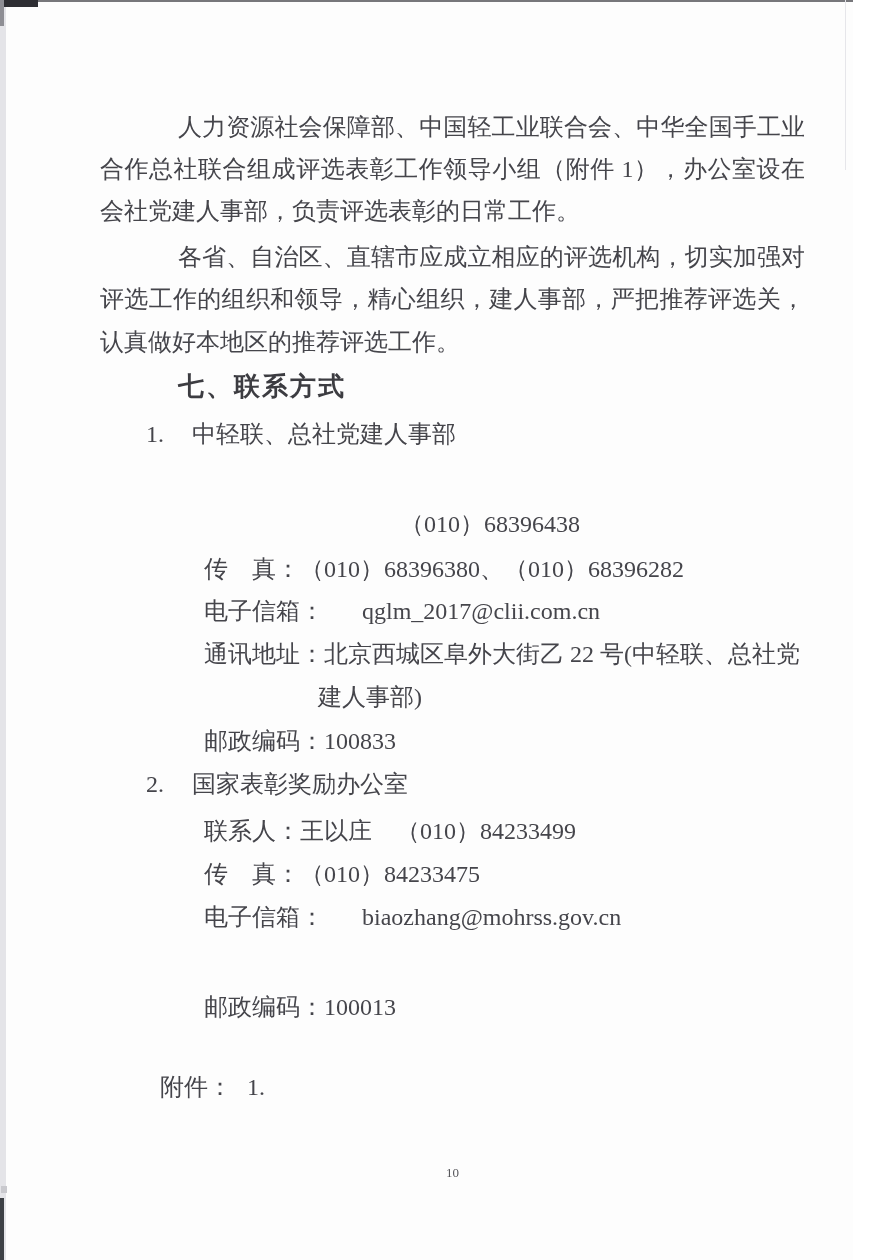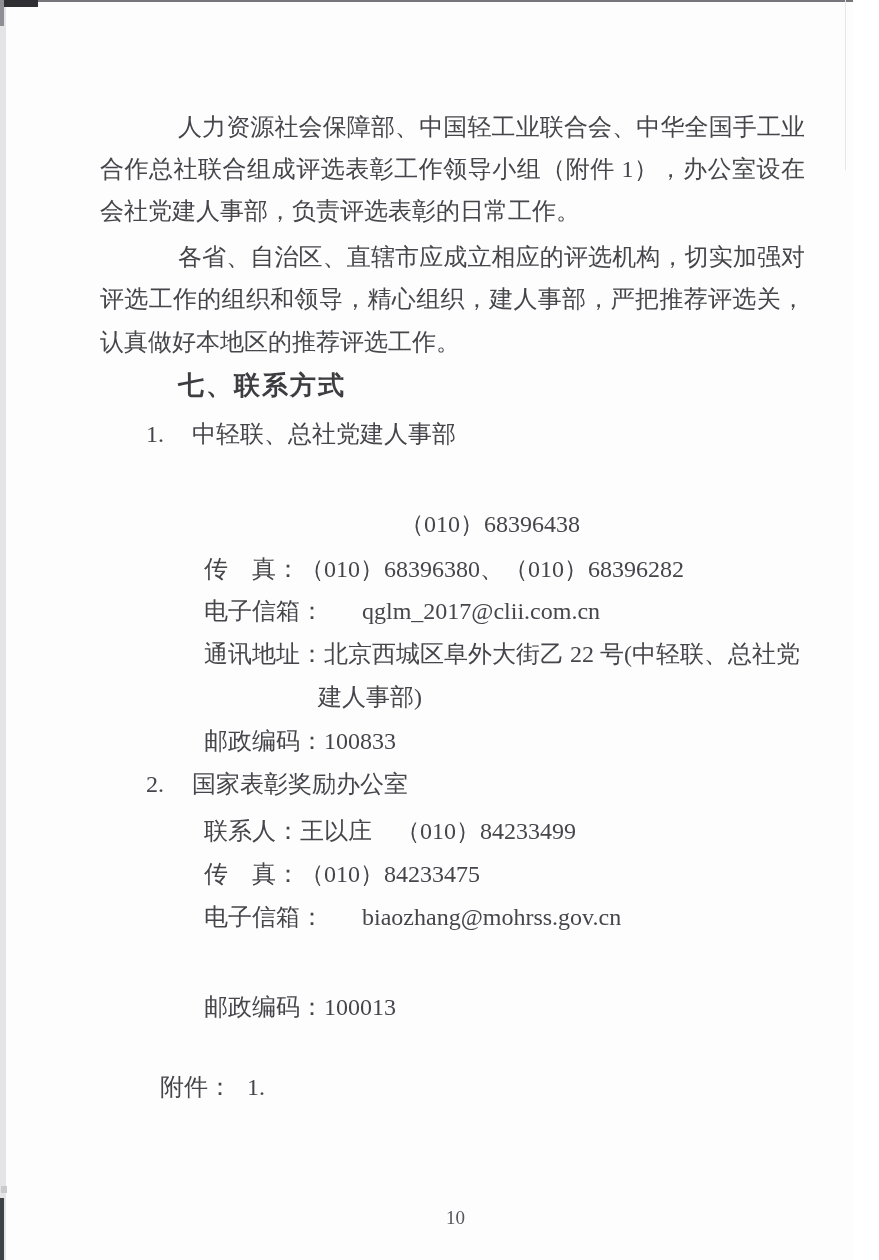--- a/index.html
+++ b/index.html
@@ -17,37 +17,37 @@
     line-height:34px;
     height:34px;
     white-space:nowrap;
   }
   .just {
     white-space:normal;
     text-align:justify;
     text-align-last:justify;
   }
   .heading {
-    font-family:Liberation Serif, serif;
+    font-family:Liberation Sans, sans-serif;
     font-weight:700;
     font-size:26px;
     letter-spacing:2px;
     color:#3c3c41;
   }
   .num { display:inline-block; width:46px; }
   .lbl { display:inline-block; }
   .gap .lbl { margin-right:38px; }
   .attach-text {
     white-space:normal;
     width:545px;
     height:auto;
     line-height:50px;
     text-align:justify;
   }
-  .pagenum { font-size:19px; color:#55555a;margin-top:45px; }
+  .pagenum { font-size:13px; color:#55555a; }
   .art { position:absolute; }
   .art-top-line    { left:0; top:0; width:879px; height:2px; background:#77777b; }
   .art-topleft     { left:0; top:0; width:38px; height:7px; background:#2e2e33; }
   .art-left-strip  { left:0; top:0; width:6px; height:1260px; background:#e4e4e8; }
   .art-left-top    { left:0; top:0; width:4px; height:26px; background:#8e8e94; }
   .art-left-bottom { left:0; top:1198px; width:4px; height:62px; background:#3d4045; }
   .art-left-dot    { left:1px; top:1186px; width:6px; height:7px; background:#c9c9ce; }
   .art-right-line  { left:876px; top:0; width:2px; height:1260px; background:#cacace; }
   .art-right-faint { left:845px; top:0; width:1px; height:170px; background:#e6e6ea; }
 </style>

